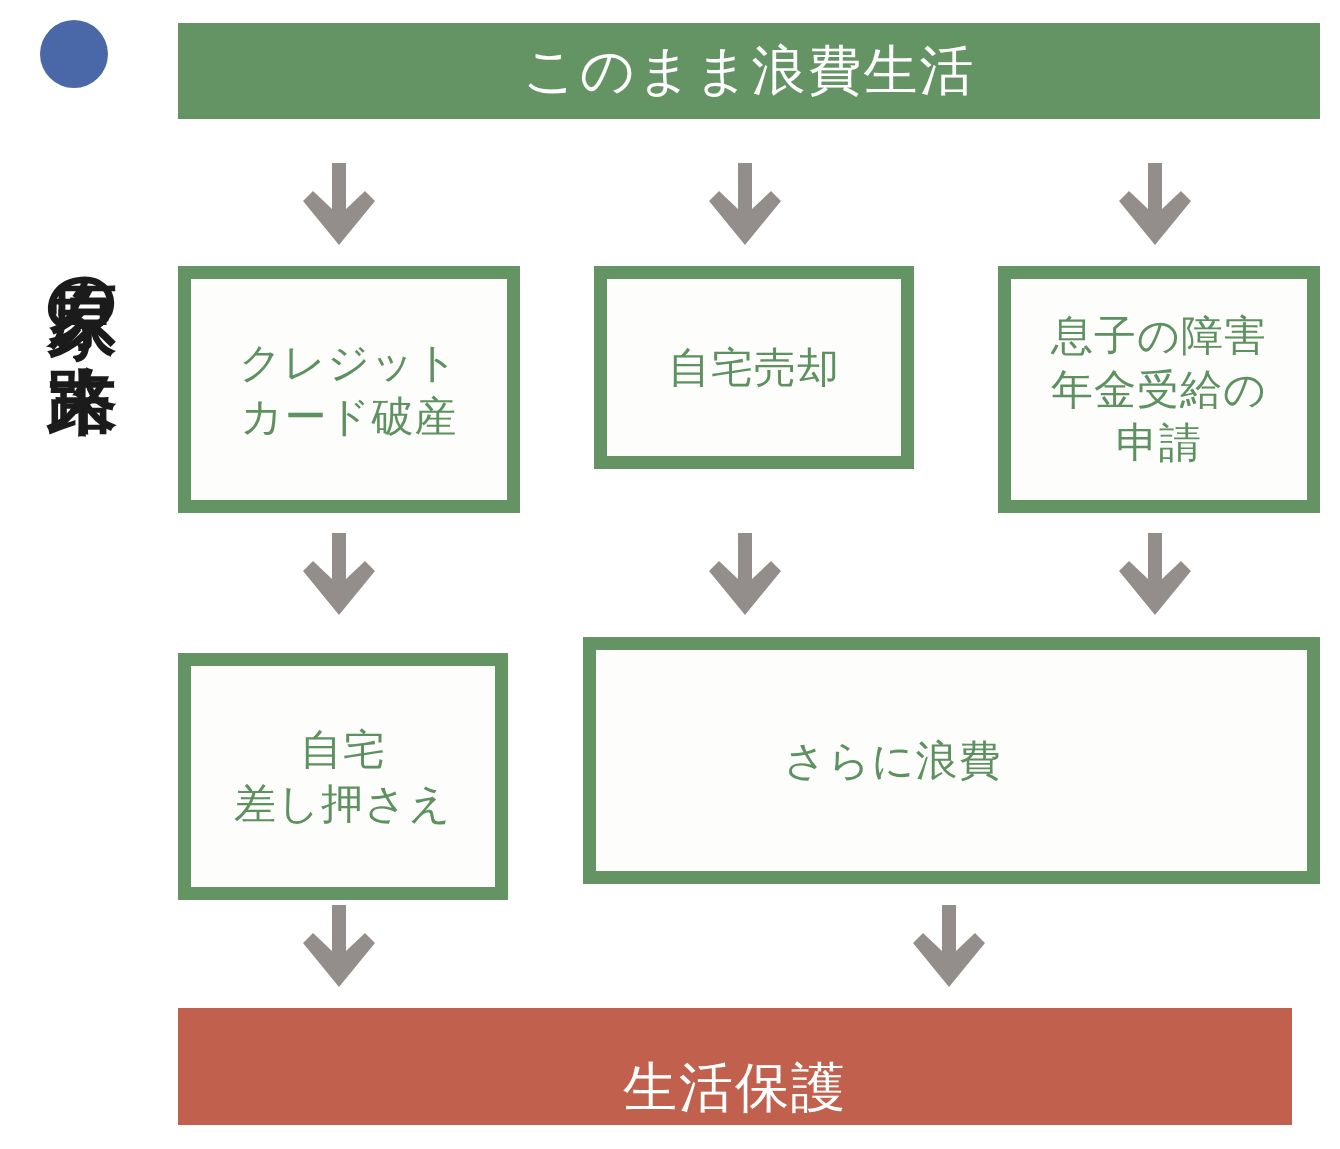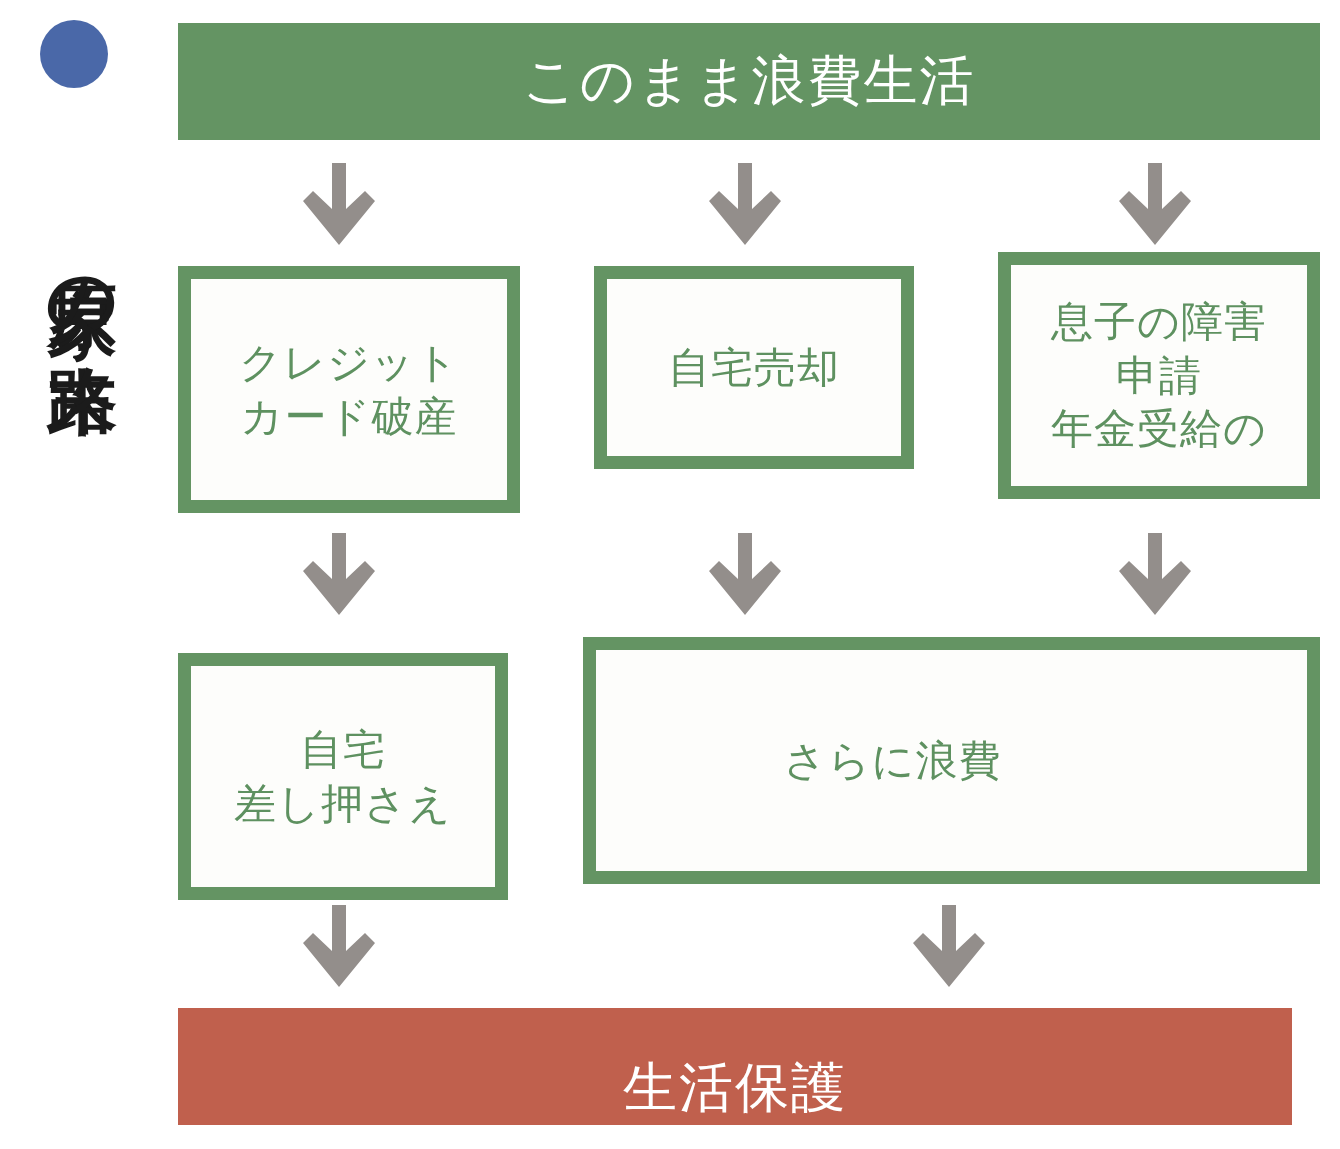--- a/index.html
+++ b/index.html
@@ -63,21 +63,21 @@
     justify-content: center;
     color: #ffffff;
     font-size: 54px;
     letter-spacing: 2px;
     white-space: nowrap;
   }
   #band-top {
     left: 178px;
     top: 23px;
     width: 1142px;
-    height: 117px;
+    height: 96px;
     background: #649463;
   }
   #band-bottom {
     left: 178px;
     top: 1008px;
     width: 1114px;
     height: 117px;
     background: #c0604d;
     align-items: flex-end;
   }
@@ -100,21 +100,21 @@
     color: #5e9160;
     font-size: 42px;
     line-height: 1.28;
     letter-spacing: 1px;
     box-sizing: border-box;
   }
   .pbox-inner .ln { display: block; }
 
   #box-credit   { left: 178px;  top: 266px;  width: 342px; height: 247px; }
   #box-sell     { left: 594px;  top: 266px;  width: 320px; height: 203px; }
-  #box-pension  { left: 998px;  top: 252px;  width: 322px; height: 247px; }
+  #box-pension  { left: 998px;  top: 266px;  width: 322px; height: 247px; }
   #box-seize    { left: 178px;  top: 637px;  width: 330px; height: 247px; margin-top: 16px; }
   #box-more     { left: 583px;  top: 637px;  width: 737px; height: 247px; }
 
   #box-more .pbox-inner { padding-right: 118px; }
 
   
   .arrow {
     position: absolute;
     width: 72px;
     height: 82px;
@@ -176,22 +176,22 @@
       <div>
         <span class="ln">自宅売却</span>
       </div>
     </div>
   </div>
 
   <div class="pbox" id="box-pension">
     <div class="pbox-inner">
       <div>
         <span class="ln">息子の障害</span>
+        <span class="ln">年金受給の</span>
         <span class="ln">申請</span>
-        <span class="ln">年金受給の</span>
       </div>
     </div>
   </div>
 
   <div class="arrow" id="arr-r2-c1">
     <svg viewBox="0 0 72 82">
         <polygon fill="#938e8b" points="29,0 43,0 43,46 62,28 72,38 36,82 0,38 10,28 29,46"></polygon>
       </svg>
   </div>
   <div class="arrow" id="arr-r2-c2">

